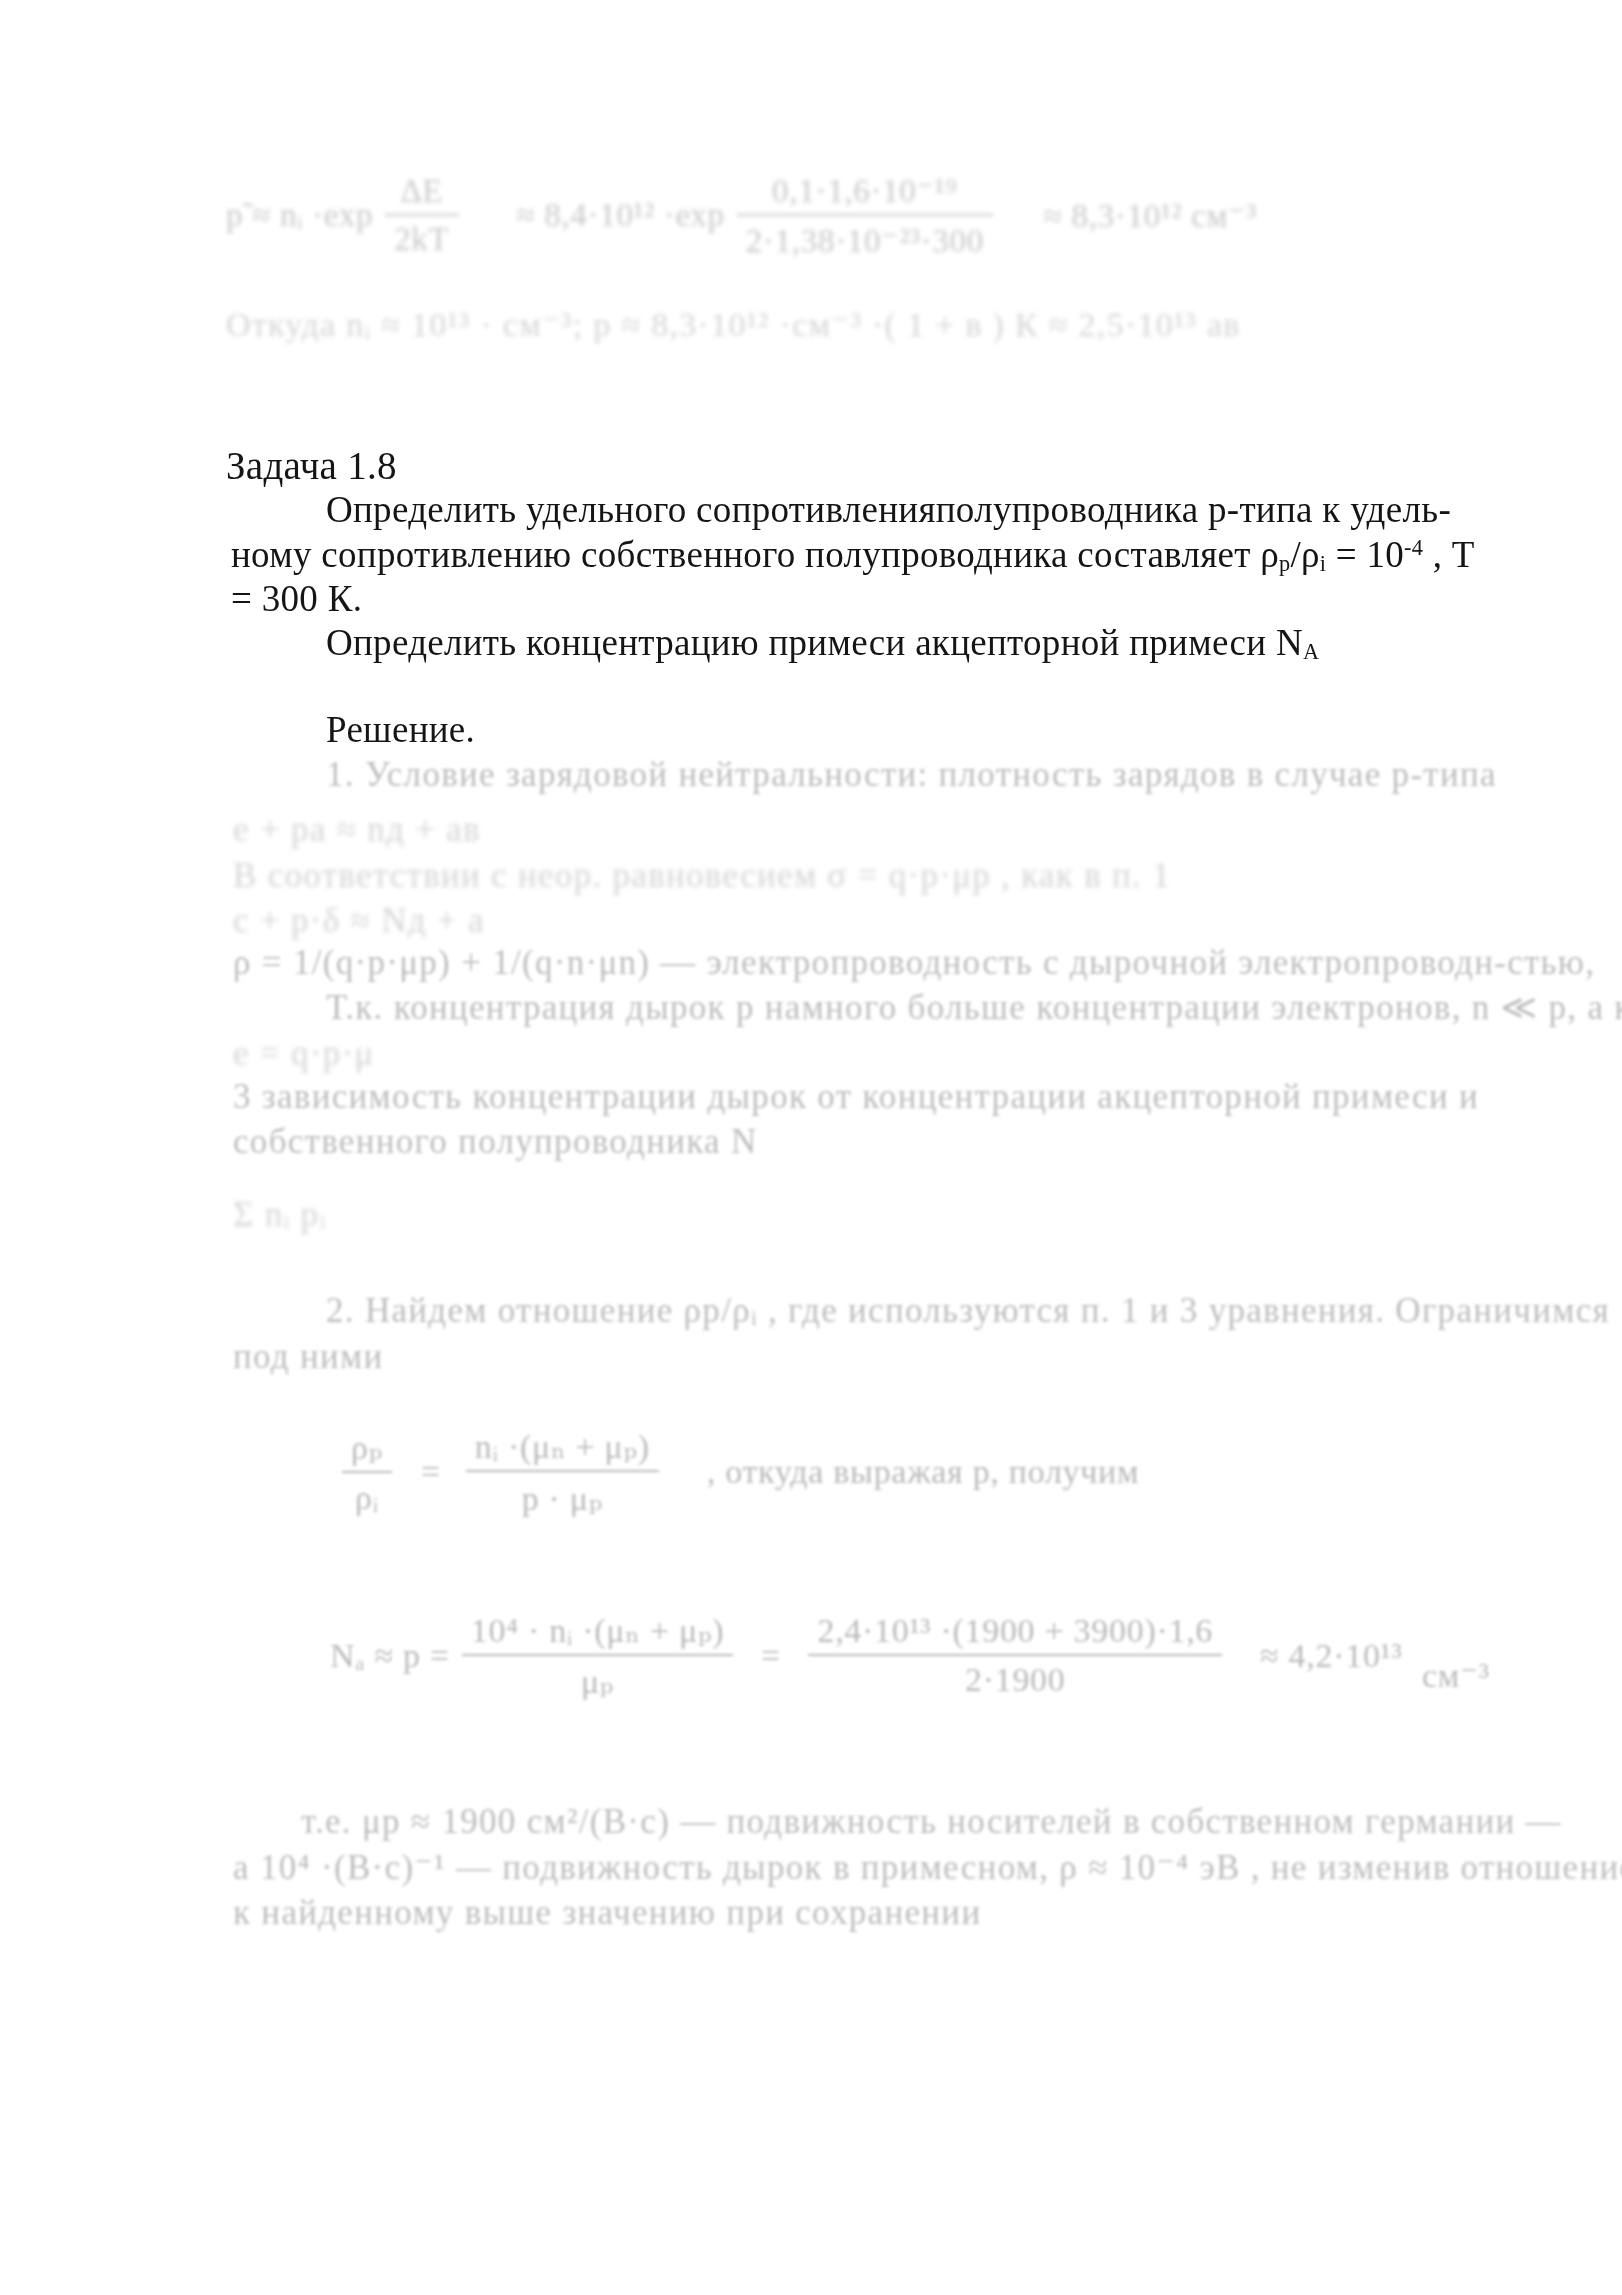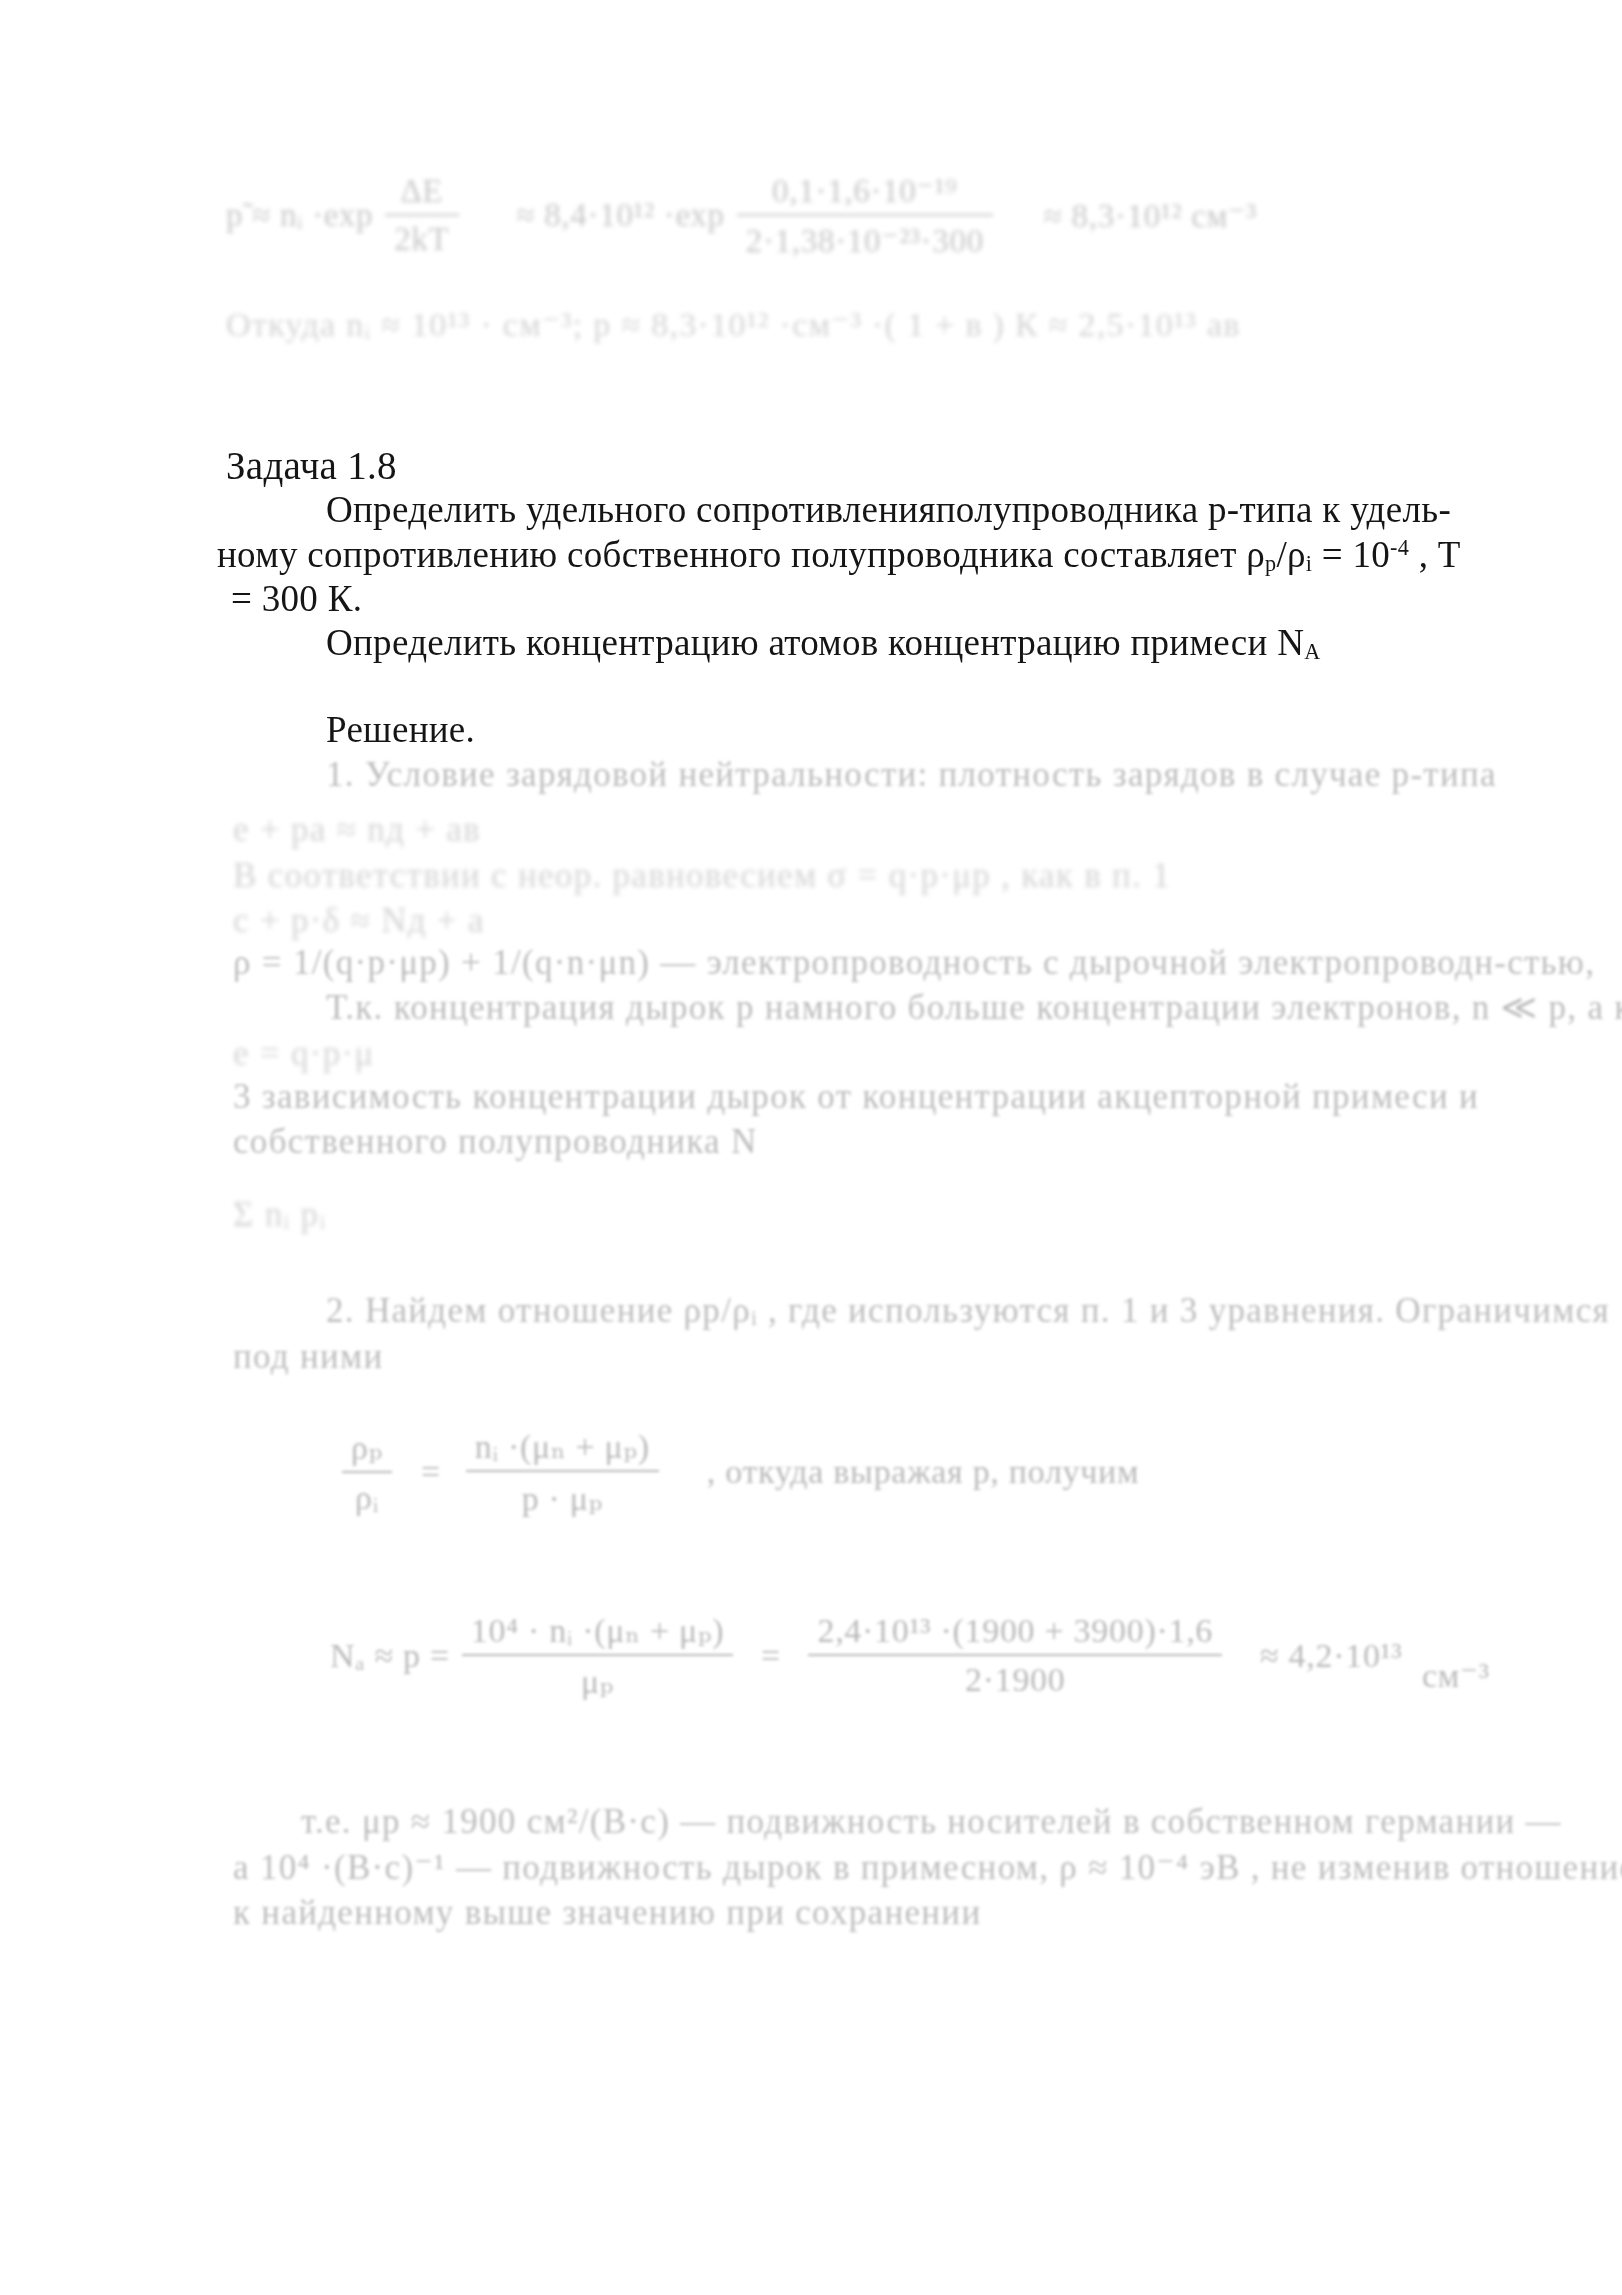--- a/index.html
+++ b/index.html
@@ -78,28 +78,28 @@
     <span class="gap" style="width:39px;"></span>
     <span>≈ 8,3·10¹²  см⁻³</span>
   </div>
 
   <div class="f light" style="left:226px;top:306px;font-size:34px;">Откуда nᵢ ≈ 10¹³ · см⁻³;  р ≈ 8,3·10¹² ·см⁻³ ·( 1 + в )   К ≈ 2,5·10¹³  ав</div>
 
   <div class="t title" style="left:226px;top:444px;">Задача 1.8</div>
 
   <div class="t" style="left:326px;top:489px;">Определить удельного сопротивленияполупроводника р-типа к удель-</div>
 
-  <div class="t" style="left:217px;top:534px;">
+  <div class="t" style="left:231px;top:534px;">
     <span>ному сопротивлению собственного полупроводника составляет </span><span>ρ</span><sub>p</sub><span>/ρ</span><sub>i</sub><span> = 10</span><sup>-4</sup><span> , Т</span>
   </div>
 
   <div class="t" style="left:231px;top:578px;">= 300 К.</div>
 
   <div class="t" style="left:326px;top:622px;">
-    <span>Определить концентрацию атомов концентрацию примеси </span><span>N</span><sub>A</sub>
+    <span>Определить концентрацию примеси акцепторной примеси </span><span>N</span><sub>A</sub>
   </div>
 
   <div class="t" style="left:326px;top:709px;">Решение.</div>
 
   <div class="f" style="left:326px;top:756px;">1. Условие зарядовой нейтральности: плотность зарядов в случае р-типа</div>
   <div class="f light" style="left:233px;top:811px;">е + ра ≈ nд + ав</div>
   <div class="f light" style="left:233px;top:857px;">В соответствии с неор. равновесием  σ = q·р·μр ,  как в п. 1</div>
   <div class="f light" style="left:233px;top:902px;">с + р·δ ≈ Nд + а</div>
   <div class="f" style="left:233px;top:944px;">ρ = 1/(q·р·μр) + 1/(q·n·μn) — электропроводность с дырочной электропроводн-стью,</div>
   <div class="f" style="left:326px;top:989px;">Т.к.  концентрация дырок р намного больше концентрации электронов,  n ≪ р,  а кв</div>

